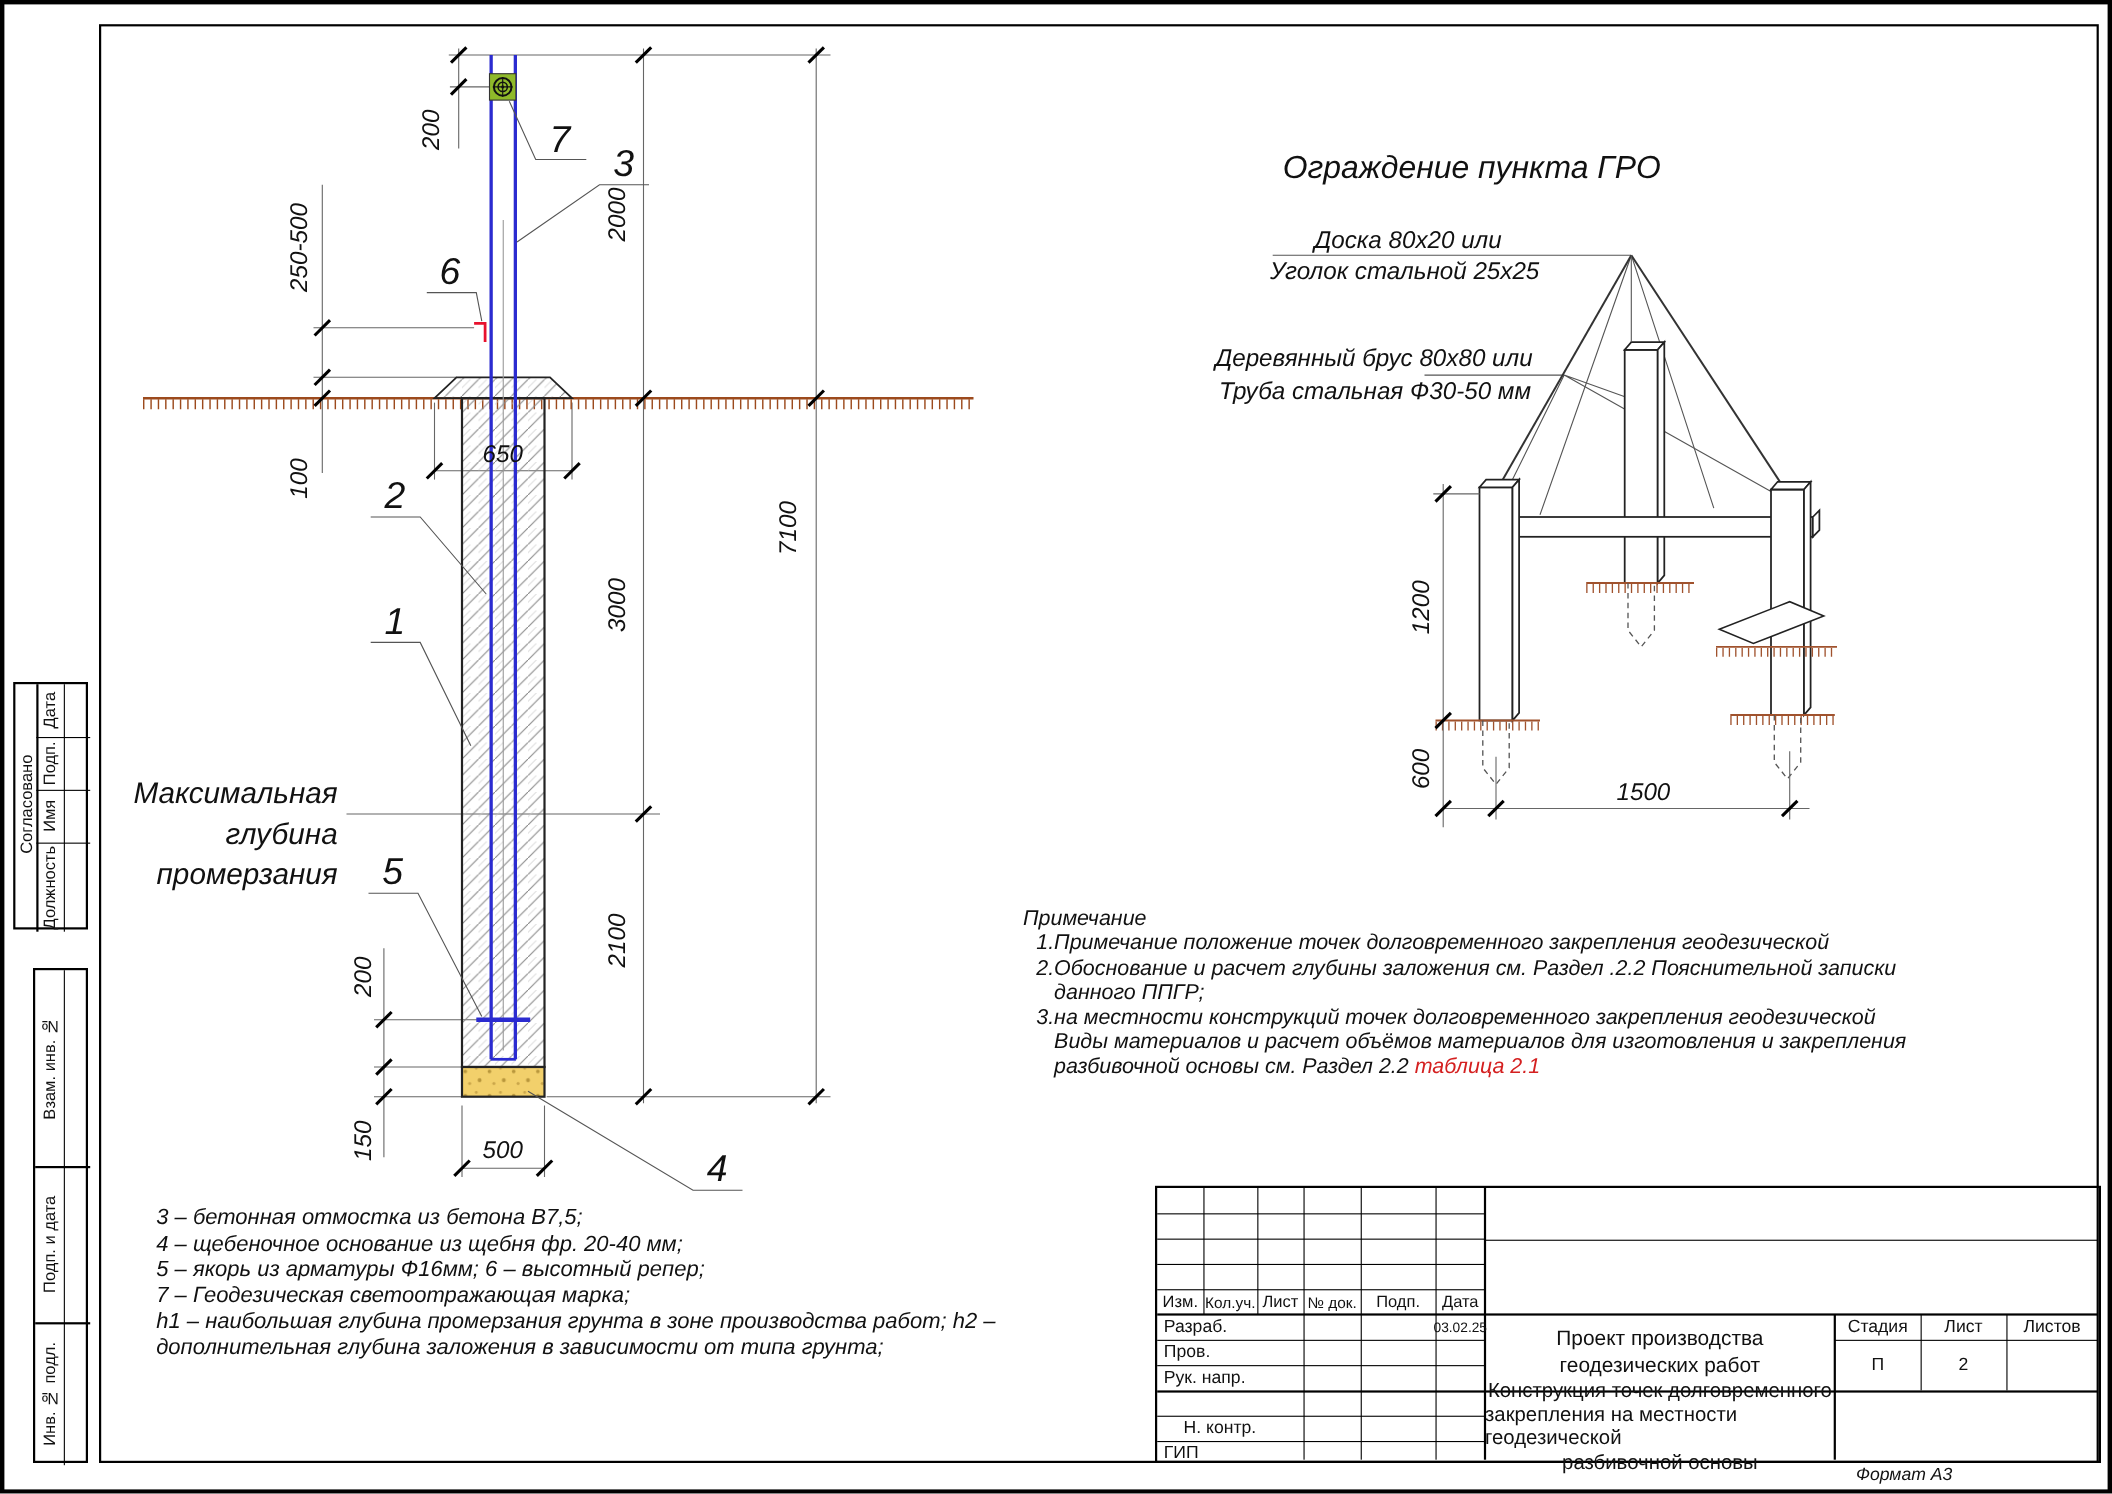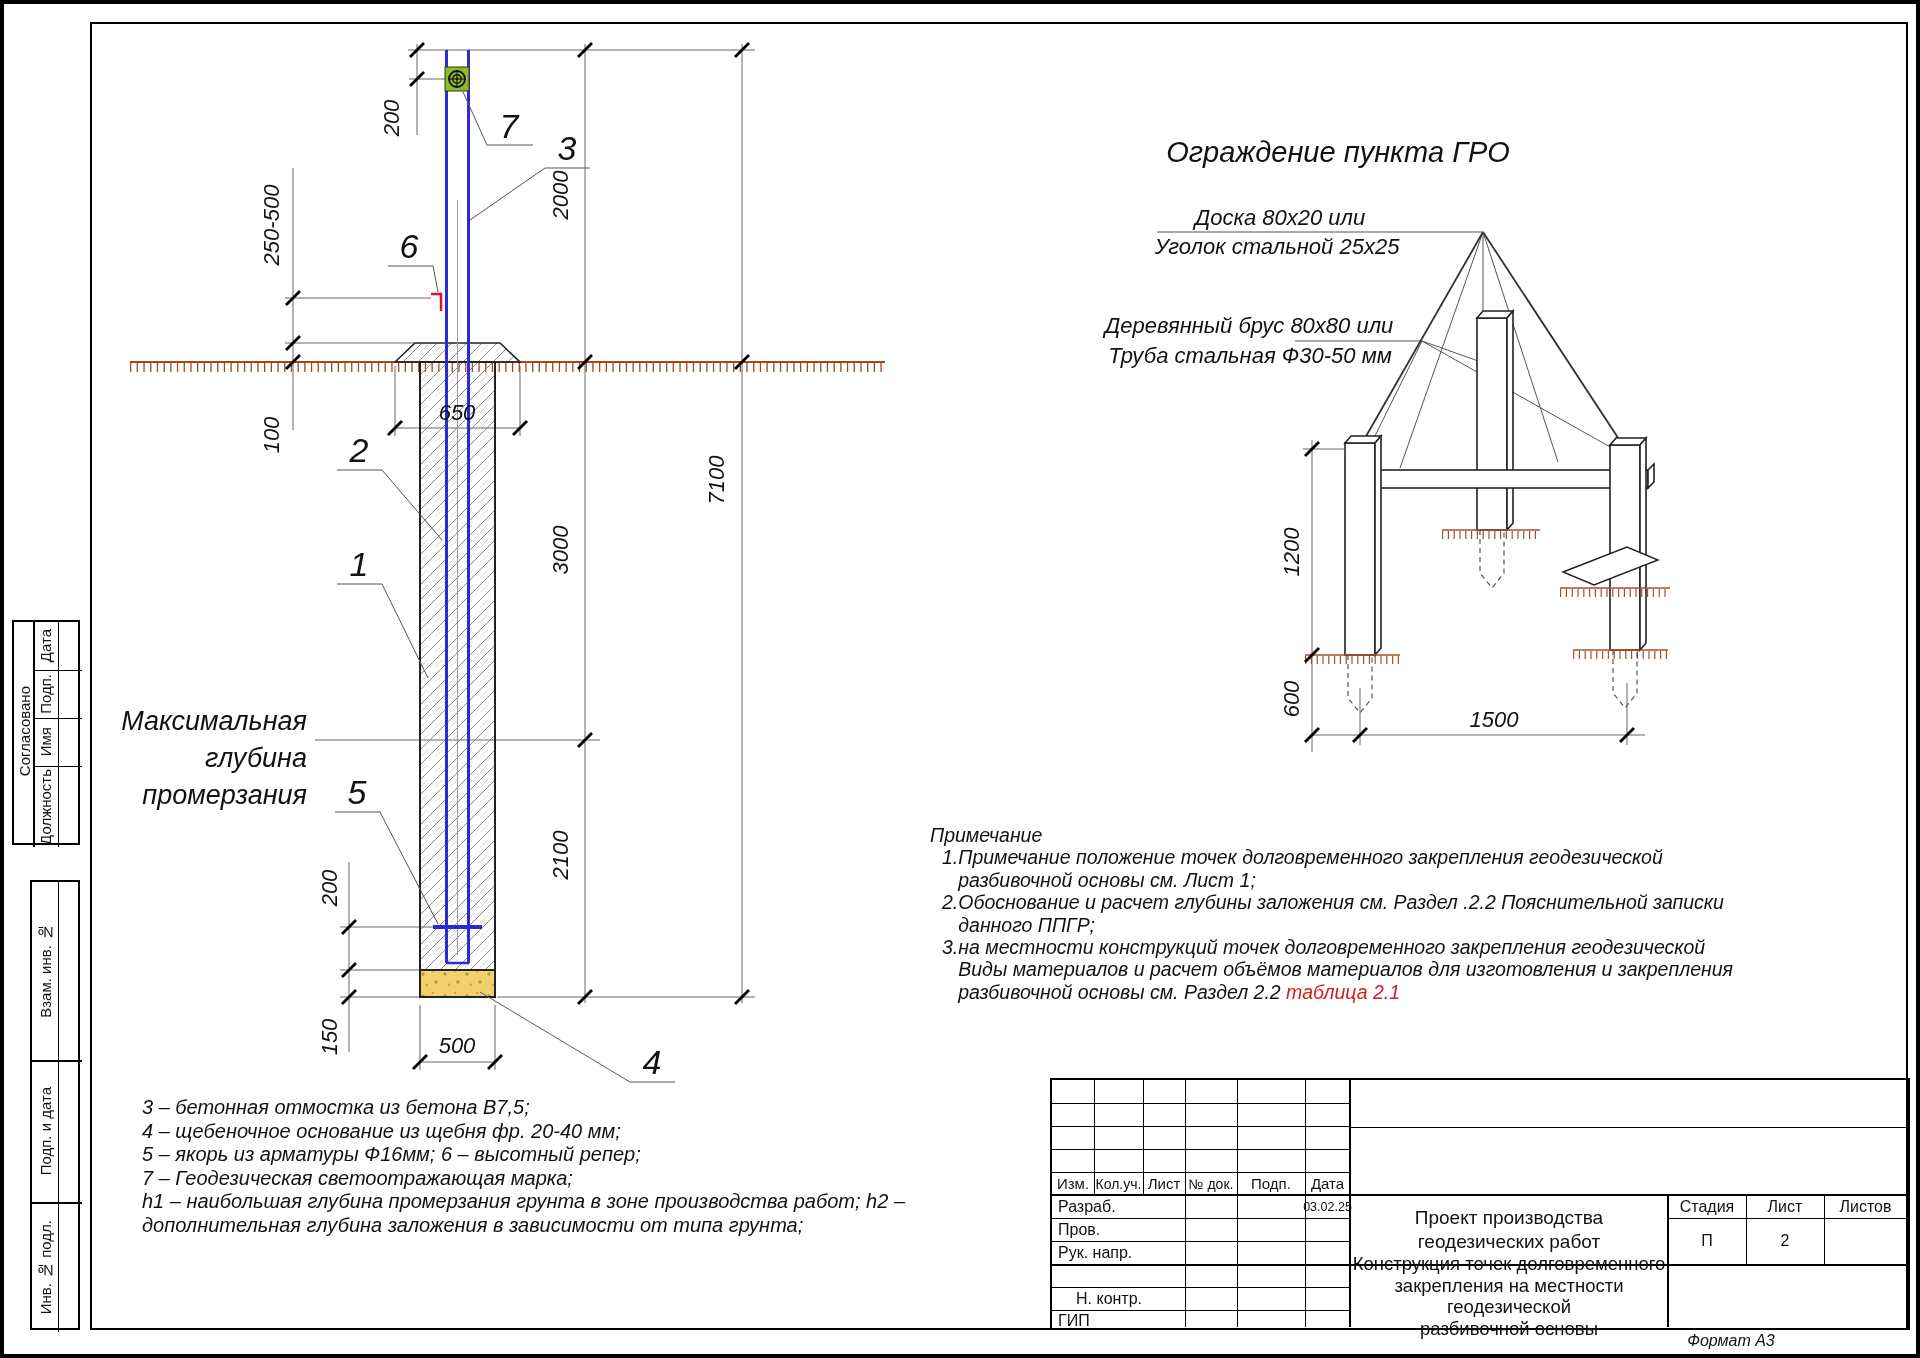--- a/index.html
+++ b/index.html
@@ -11,21 +11,21 @@
   .dwg-text{font-style:italic;fill:#111;}
   
   .notes{position:absolute;left:930px;top:824px;width:620px;font-style:italic;font-size:19.5px;line-height:22.4px;white-space:nowrap;}
   .note-row{display:flex;}
   .note-num{width:40px;padding-left:12px;box-sizing:border-box;}
   .note-link{color:#d42020;}
   .legend{position:absolute;left:142px;top:1096px;width:700px;font-style:italic;font-size:20px;line-height:23.6px;white-space:nowrap;}
   
   .tblock{position:absolute;left:1050px;top:1078px;width:860px;height:252px;border:2.5px solid #000;box-sizing:border-box;font-size:16px;}
   .tb-abs{position:absolute;background:#000;}
-  .tb-cell{position:absolute;display:flex;align-items:center;justify-content:center;text-align:center;}
+  .tb-cell{position:absolute;display:flex;align-items:center;justify-content:center;text-align:left;}
   .tb-left{justify-content:flex-start;padding-left:6px;}
   .fmt{position:absolute;left:1600px;top:1332px;width:262px;text-align:center;font-size:16px;font-style:italic;}
   
   .stamp{position:absolute;border:2px solid #000;box-sizing:border-box;font-size:15px;}
   .sline{position:absolute;background:#000;}
   .vcell{position:absolute;display:flex;align-items:center;justify-content:center;}
   .vtext{writing-mode:vertical-rl;transform:rotate(180deg);white-space:nowrap;}
   .vbottom{justify-content:flex-end;padding-bottom:6px;box-sizing:border-box;}
 </style>
 </head>
@@ -252,21 +252,20 @@
       </g>
     </g>
   </svg>
 
   <div class="notes">
     <div>Примечание</div>
     <div class="note-row">
       <span class="note-num">1.</span>
       <span>
         <div>Примечание положение точек долговременного закрепления геодезической</div>
-        <div>разбивочной основы см. Лист 1;</div>
       </span>
     </div>
     <div class="note-row">
       <span class="note-num">2.</span>
       <span>
         <div>Обоснование и расчет глубины заложения см. Раздел .2.2 Пояснительной записки</div>
         <div>данного ППГР;</div>
       </span>
     </div>
     <div class="note-row">

